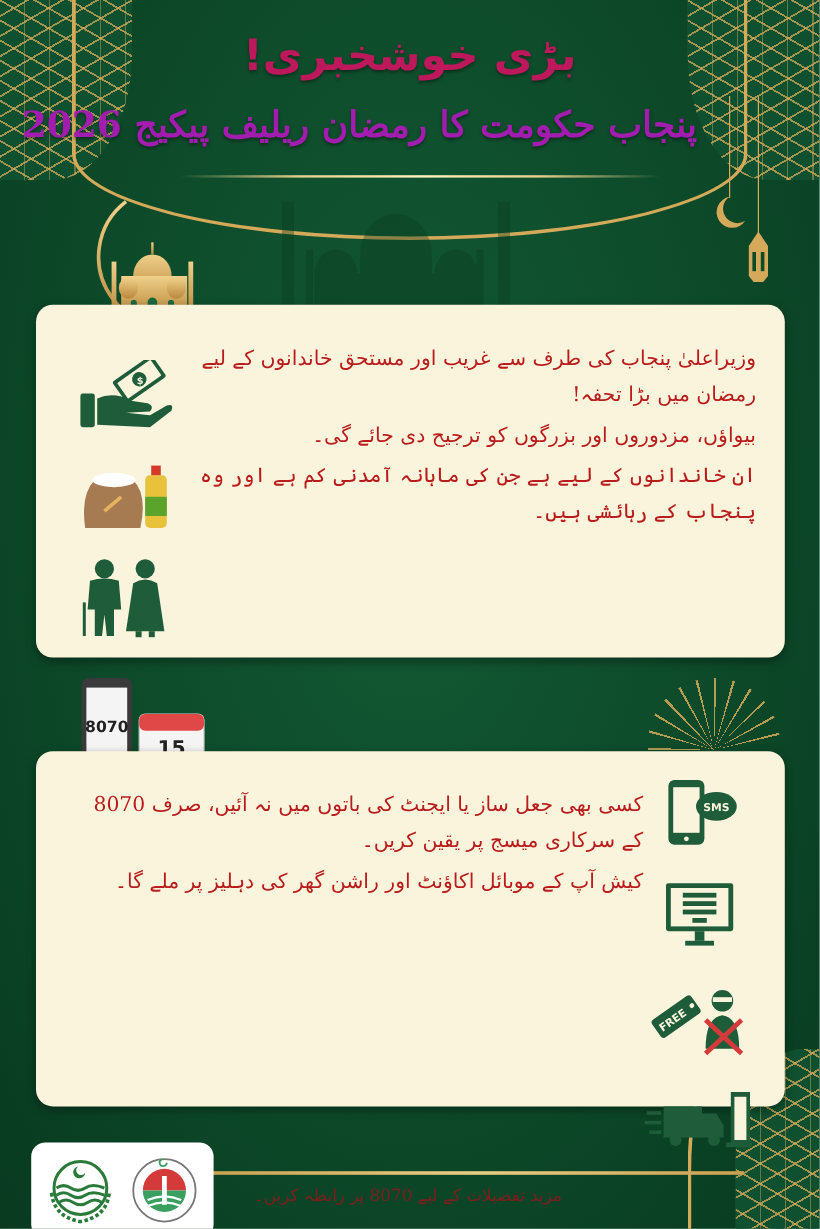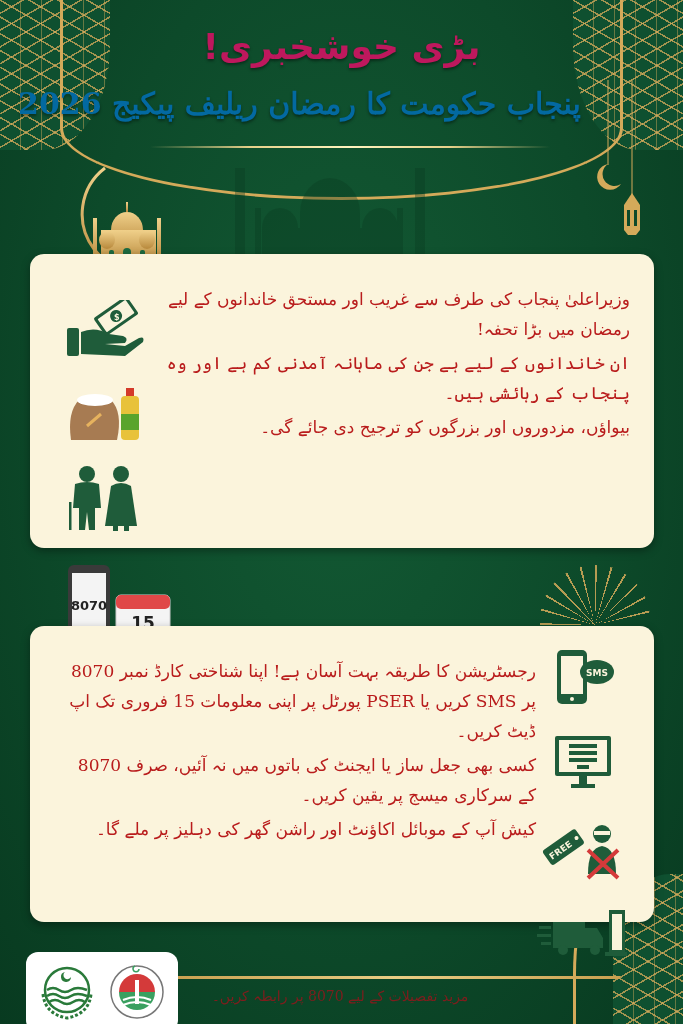--- a/index.html
+++ b/index.html
@@ -31,21 +31,21 @@
     border: 3px solid #d4aa5a; border-right: none; border-bottom: none;
     border-radius: 60% 0 0 0;
   }
   .headline {
     position: absolute; top: 26px; left: 0; width: 683px; text-align: center;
     color: #be185d; font-size: 36px; font-weight: bold; direction: rtl;
     text-shadow: 0 2px 3px rgba(0,0,0,0.4);
   }
   .subtitle {
     position: absolute; top: 86px; left: 0; width: 599px; text-align: center;
-    color: #0369a1; font-size: 30px; font-family: "DejaVu Serif", serif; direction: rtl;
+    color: #a21caf; font-size: 30px; font-family: "DejaVu Serif", serif; direction: rtl;
     text-shadow: 0 2px 3px rgba(0,0,0,0.4);
   }
   .gold-line {
     position: absolute; top: 146px; left: 150px; width: 400px; height: 2px;
     background: linear-gradient(90deg, transparent, #e6d08a, #fff4c0, #e6d08a, transparent);
   }
   .mosque-silhouette { position: absolute; left: 225px; top: 158px; width: 210px; height: 100px; opacity: 0.35; }
   .crescent-mosque { position: absolute; left: 45px; top: 160px; width: 150px; height: 120px; }
   .hanging { position: absolute; top: 80px; left: 590px; width: 60px; height: 165px; }
   .card {
@@ -177,41 +177,40 @@
           <circle cx="56" cy="10" r="8"></circle>
           <path d="M46 22 Q56 16 66 22 L72 62 L40 62 Z"></path>
           <rect x="48" y="62" width="5" height="5"></rect>
           <rect x="59" y="62" width="5" height="5"></rect>
         </g>
       </svg>
     </div>
 
     <div class="text-block">
       <p class="para">وزیراعلیٰ پنجاب کی طرف سے غریب اور مستحق خاندانوں کے لیے رمضان میں بڑا تحفہ!</p>
+      <p class="para">بیواؤں، مزدوروں اور بزرگوں کو ترجیح دی جائے گی۔</p>
       <p class="para">ان خاندانوں کے لیے ہے جن کی ماہانہ آمدنی کم ہے اور وہ پنجاب کے رہائشی ہیں۔</p>
-      <p class="para">بیواؤں، مزدوروں اور بزرگوں کو ترجیح دی جائے گی۔</p>
     </div>
   </section>
 
   <div class="rosette"></div>
 
   <svg class="phone-cal" viewBox="0 0 110 90">
     <rect x="2" y="2" width="42" height="84" rx="6" fill="#3a3a3a"></rect>
     <rect x="6" y="10" width="34" height="64" fill="#f4f4f4"></rect>
     <circle cx="23" cy="80" r="3" fill="#666"></circle>
     <text x="23" y="47" text-anchor="middle" font-size="13" font-weight="bold" fill="#222" font-family="DejaVu Sans, sans-serif">8070</text>
     <rect x="50" y="32" width="54" height="54" rx="5" fill="#f4f4f4" stroke="#ccc"></rect>
     <rect x="50" y="32" width="54" height="14" rx="5" fill="#e04848"></rect>
     <text x="77" y="66" text-anchor="middle" font-size="17" font-weight="bold" fill="#222" font-family="DejaVu Sans, sans-serif">15</text>
     <text x="77" y="81" text-anchor="middle" font-size="11" font-weight="bold" fill="#222" font-family="DejaVu Sans, sans-serif">Feb</text>
   </svg>
 
   <section class="card card2">
     <div class="text-block">
-      <p class="para">رجسٹریشن کا طریقہ بہت آسان ہے! اپنا شناختی کارڈ نمبر 8070 پر SMS کریں یا PSER پورٹل پر اپنی معلومات 15 فروری تک اپ ڈیٹ کریں۔</p>
       <p class="para">کسی بھی جعل ساز یا ایجنٹ کی باتوں میں نہ آئیں، صرف 8070 کے سرکاری میسج پر یقین کریں۔</p>
       <p class="para">کیش آپ کے موبائل اکاؤنٹ اور راشن گھر کی دہلیز پر ملے گا۔</p>
     </div>
 
     <div class="icon-col">
       <svg width="70" height="58" viewBox="0 0 70 58">
         <rect x="10" y="2" width="30" height="54" rx="5" fill="#1f5c3a"></rect>
         <rect x="14" y="8" width="22" height="38" fill="#fbf4dc"></rect>
         <circle cx="25" cy="51" r="2" fill="#fbf4dc"></circle>
         <ellipse cx="50" cy="24" rx="17" ry="12" fill="#1f5c3a"></ellipse>

